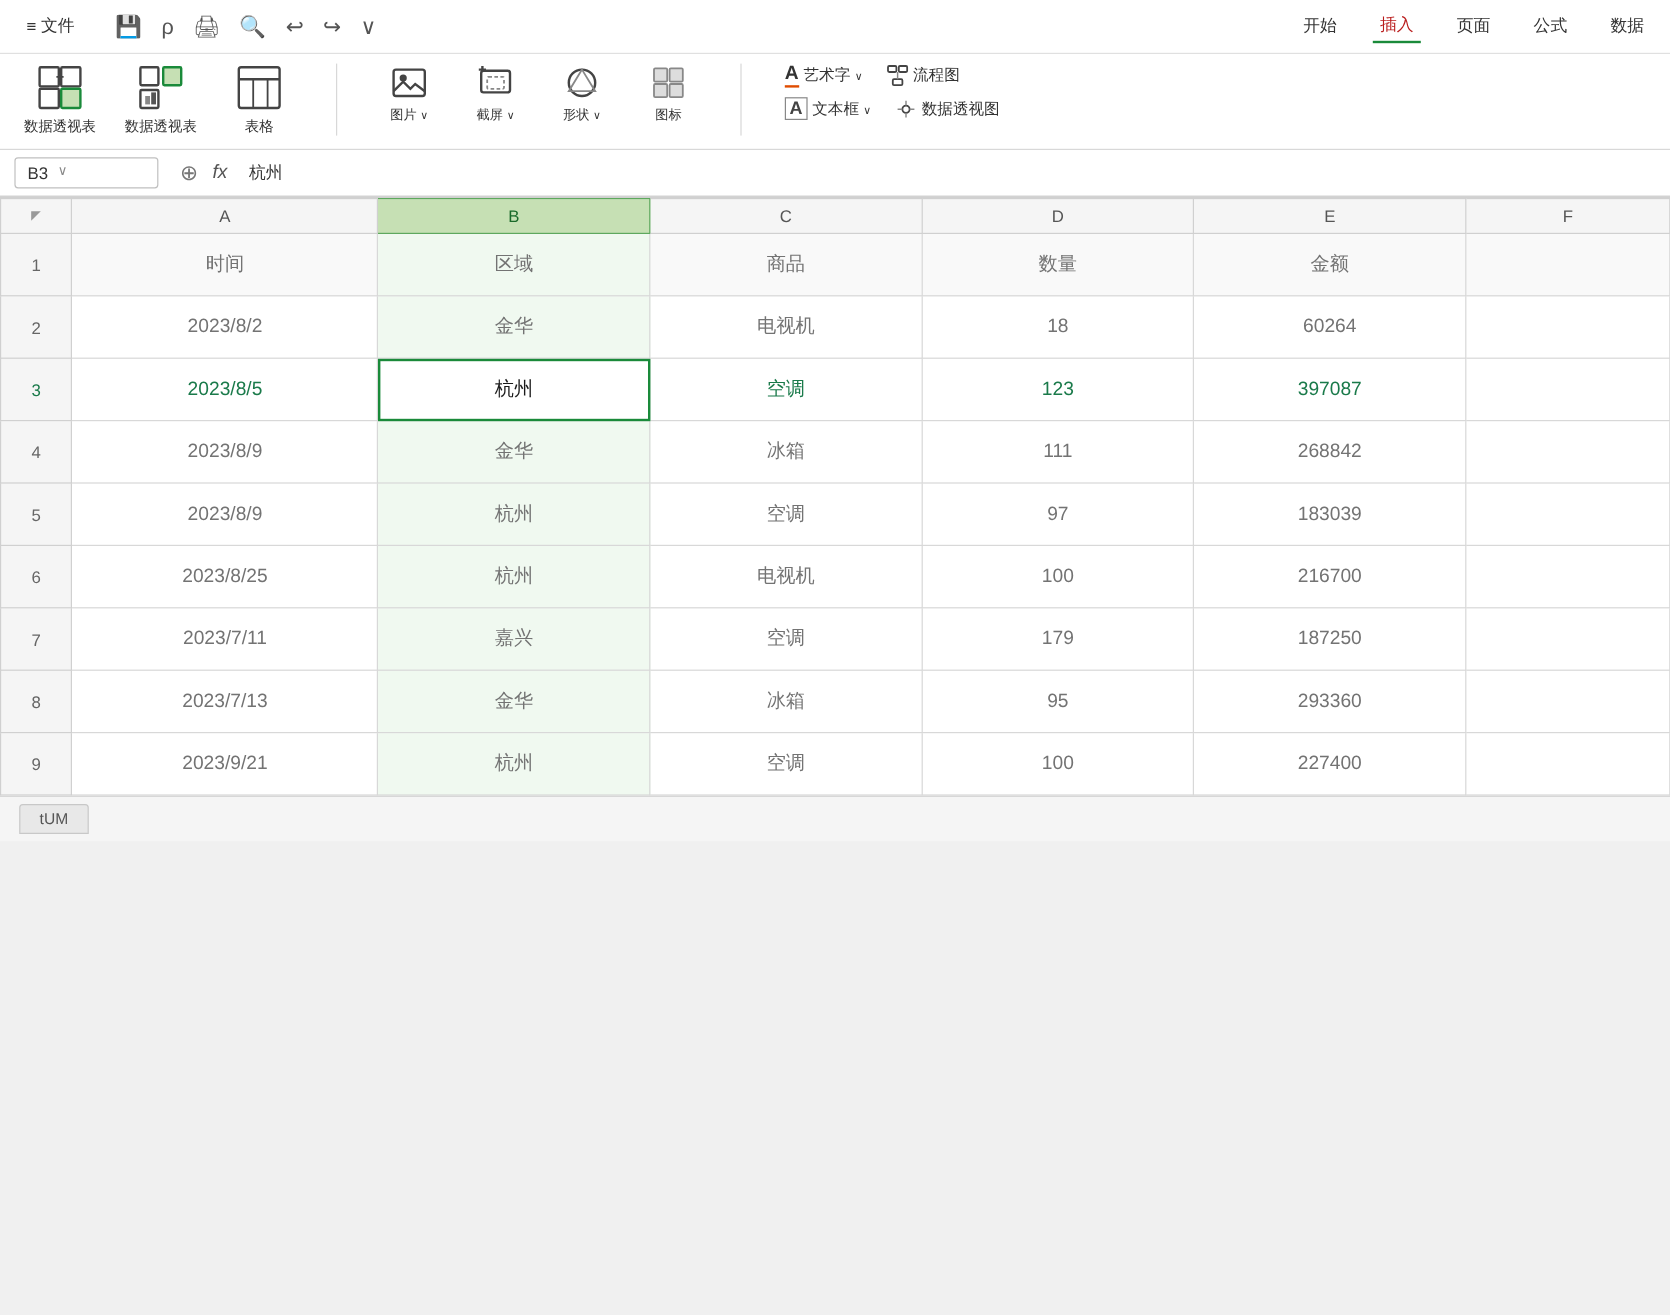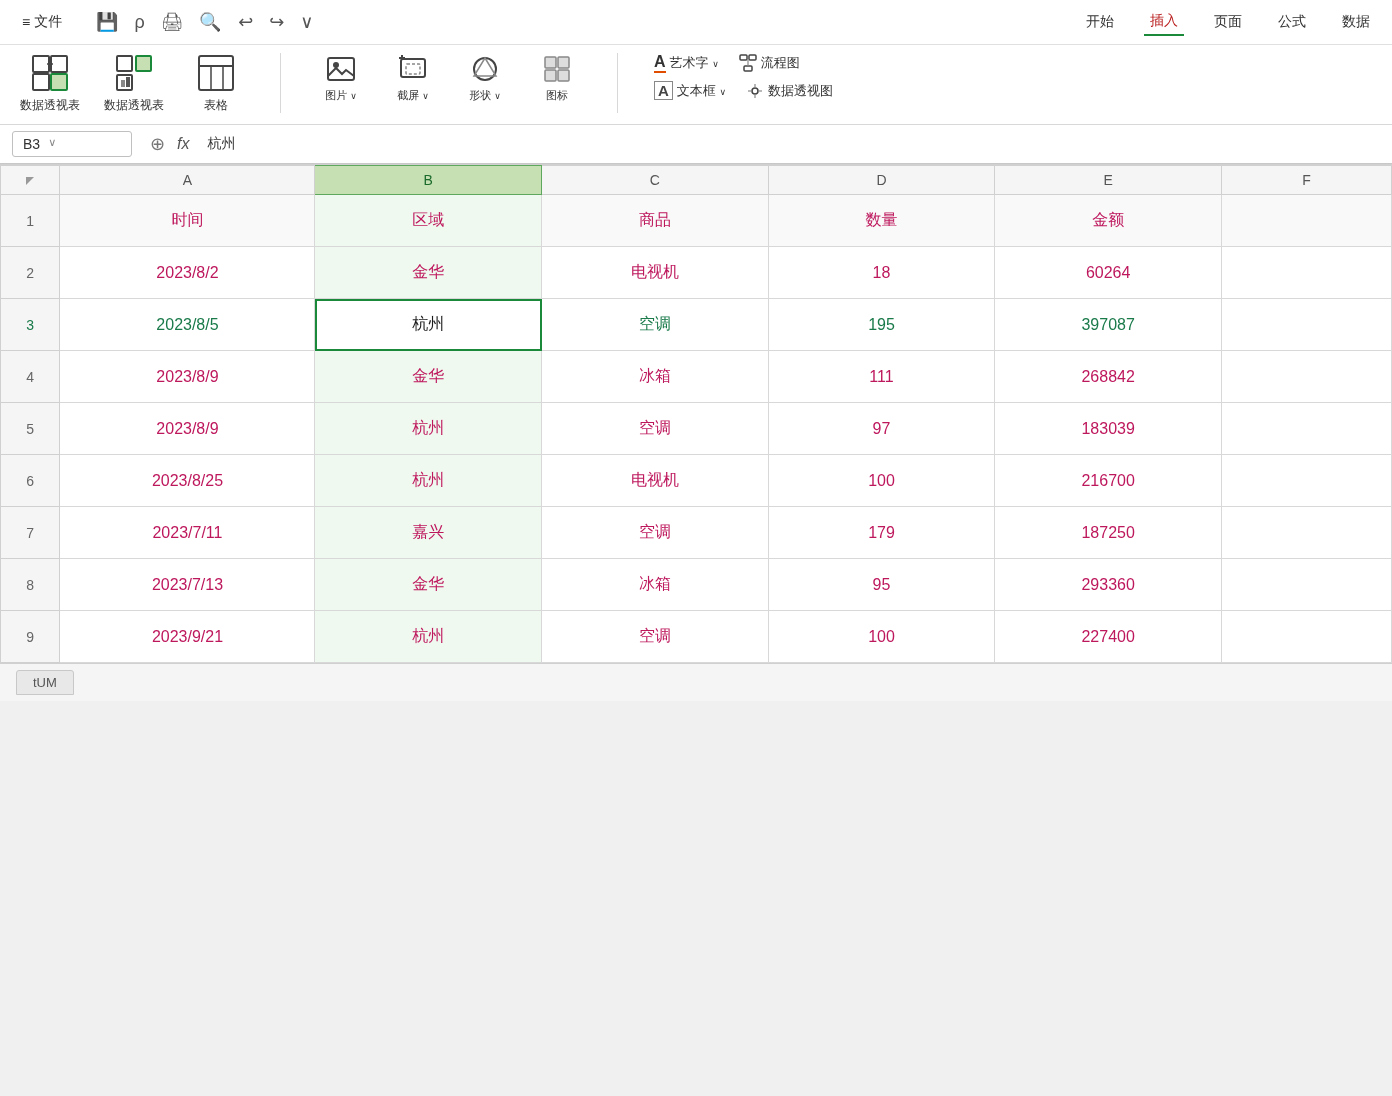--- a/index.html
+++ b/index.html
@@ -222,21 +222,21 @@
       background: #f5f5f5;
       border: 1px solid #d0d0d0;
       width: 42px;
     }
 
     
     .cell {
       border: 1px solid #d8d8d8;
       text-align: center;
       font-size: 16px;
-      color: #be185d;
+      color: #737373;
       padding: 10px 8px;
       height: 52px;
       white-space: nowrap;
     }
 
     .cell.header-cell {
       background: #f9f9f9;
       font-weight: normal;
     }
 
@@ -519,21 +519,21 @@
           <td class="cell">电视机</td>
           <td class="cell">18</td>
           <td class="cell">60264</td>
           <td class="cell"></td>
         </tr>
         <tr>
           <td class="row-num row-num-active" style="color: rgb(26, 122, 74);">3</td>
           <td class="cell active-row" style="color: rgb(26, 122, 74);">2023/8/5</td>
           <td class="cell" style="outline: rgb(26, 138, 58) solid 2px; outline-offset: -2px; background: rgb(255, 255, 255); color: rgb(26, 26, 26);">杭州</td>
           <td class="cell active-row" style="color: rgb(26, 122, 74);">空调</td>
-          <td class="cell active-row" style="color: rgb(26, 122, 74);">195</td>
+          <td class="cell active-row" style="color: rgb(26, 122, 74);">123</td>
           <td class="cell active-row" style="color: rgb(26, 122, 74);">397087</td>
           <td class="cell active-row" style="color: rgb(26, 122, 74);"></td>
         </tr>
         <tr>
           <td class="row-num" style="color: rgb(102, 102, 102);">4</td>
           <td class="cell">2023/8/9</td>
           <td class="cell selected-col">金华</td>
           <td class="cell">冰箱</td>
           <td class="cell">111</td>
           <td class="cell">268842</td>

